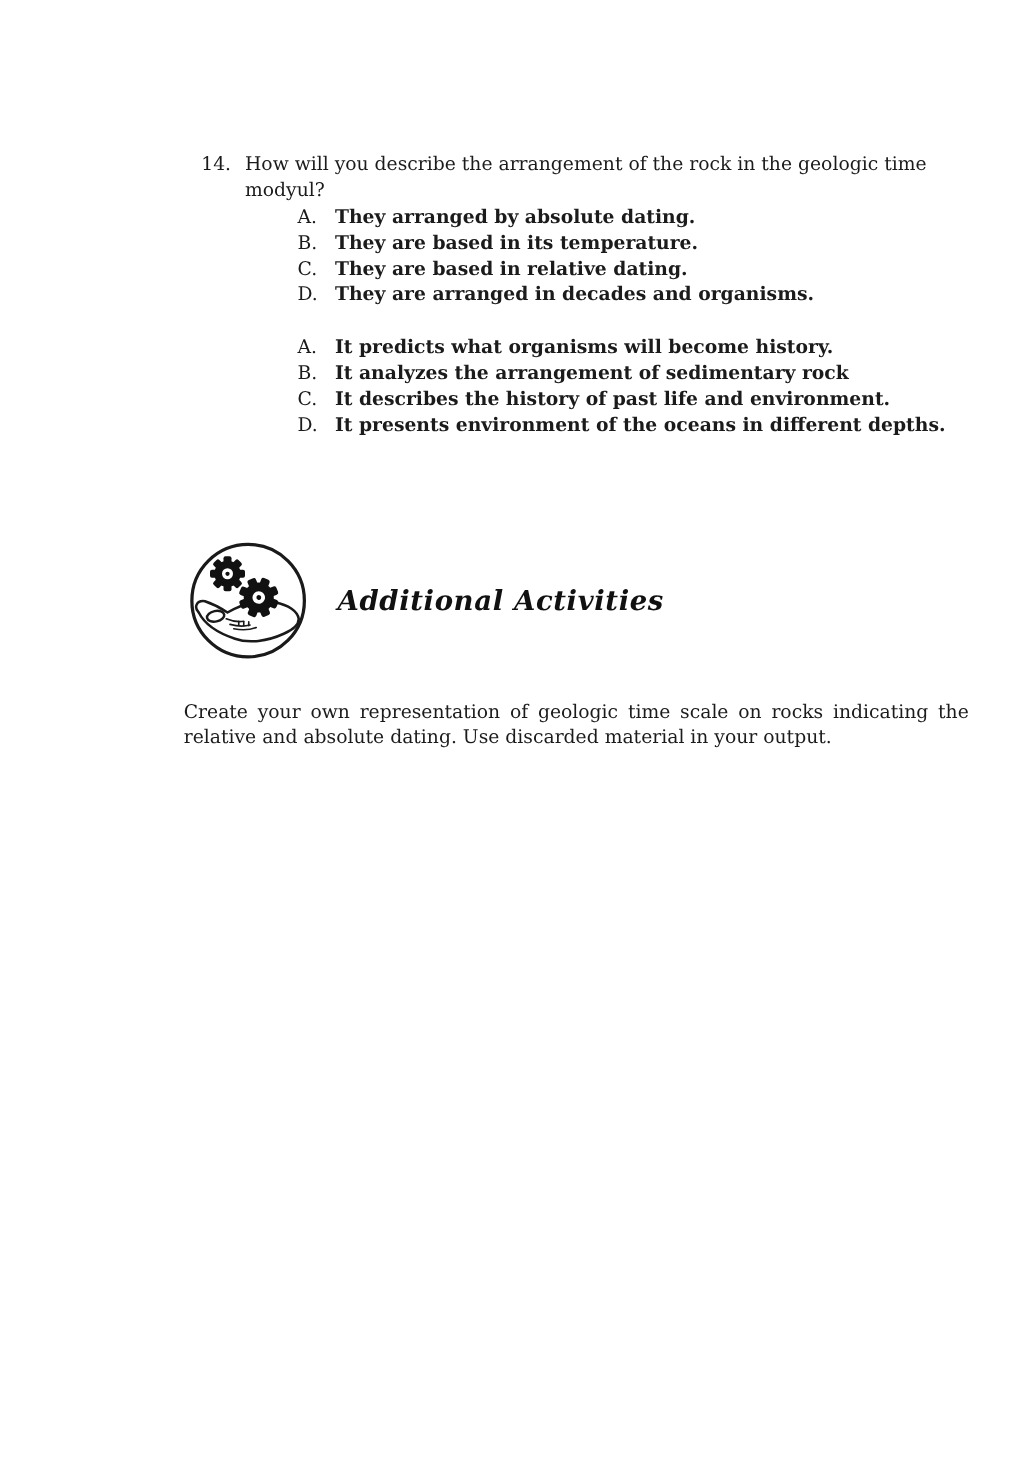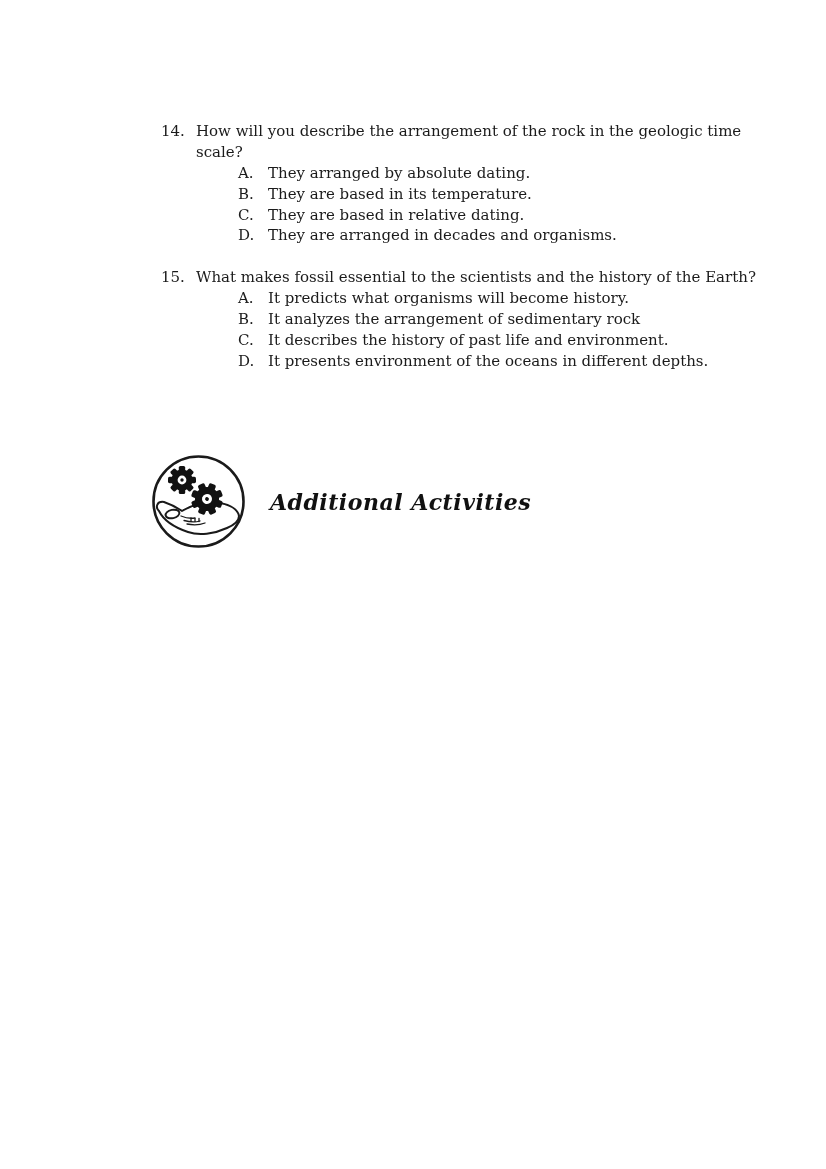--- a/index.html
+++ b/index.html
@@ -29,21 +29,21 @@
     flex: 0 0 35px;
   }
   .q-text { flex: 1; }
   .options { margin-left: 77px; }
   .option {
     display: flex;
     font-size: 15px;
     line-height: 20.8px;
   }
   .opt-letter { flex: 0 0 30px; }
-  .opt-text { flex: 1; }
+  .opt-text { flex: 1; font-weight: bold; }
   
   .activities-header {
     margin-top: 83px;
     margin-left: 4px;
     display: flex;
     align-items: center;
   }
   .icon-wrap {
     width: 95px;
     height: 95px;
@@ -98,21 +98,21 @@
 <body>
 
 <div class="page">
   <div class="content">
 
     <section class="questions-section">
 
       <div class="question">
         <div class="q-line">
           <span class="q-num">14.</span>
-          <span class="q-text">How will you describe the arrangement of the rock in the geologic time scale?</span>
+          <span class="q-text">How will you describe the arrangement of the rock in the geologic time modyul?</span>
         </div>
         <div class="options">
           <div class="option">
             <span class="opt-letter">A.</span>
             <span class="opt-text">They arranged by absolute dating.</span>
           </div>
           <div class="option">
             <span class="opt-letter">B.</span>
             <span class="opt-text">They are based in its temperature.</span>
           </div>
@@ -121,24 +121,20 @@
             <span class="opt-text">They are based in relative dating.</span>
           </div>
           <div class="option">
             <span class="opt-letter">D.</span>
             <span class="opt-text">They are arranged in decades and organisms.</span>
           </div>
         </div>
       </div>
 
       <div class="question">
-        <div class="q-line">
-          <span class="q-num">15.</span>
-          <span class="q-text">What makes fossil essential to the scientists and the history of the Earth?</span>
-        </div>
         <div class="options">
           <div class="option">
             <span class="opt-letter">A.</span>
             <span class="opt-text">It predicts what organisms will become history.</span>
           </div>
           <div class="option">
             <span class="opt-letter">B.</span>
             <span class="opt-text">It analyzes the arrangement of sedimentary rock</span>
           </div>
           <div class="option">
@@ -207,18 +203,22 @@
               </g>
             </g>
             <circle r="5" fill="#ffffff"></circle>
             <circle r="1.9" fill="#111111"></circle>
           </g>
         </svg>
       </span>
       <h2 class="section-title">Additional Activities</h2>
     </section>
 
+    <div class="activity">
+      <div class="act-line1">Create your own representation of geologic time scale on rocks indicating the</div>
+      <div class="act-line2">relative and absolute dating. Use discarded material in your output.</div>
+    </div>
 
   </div>
 
   <div class="page-number">17</div>
   <div class="watermark">www.modyul.online</div>
 </div>
 
 </body></html>

